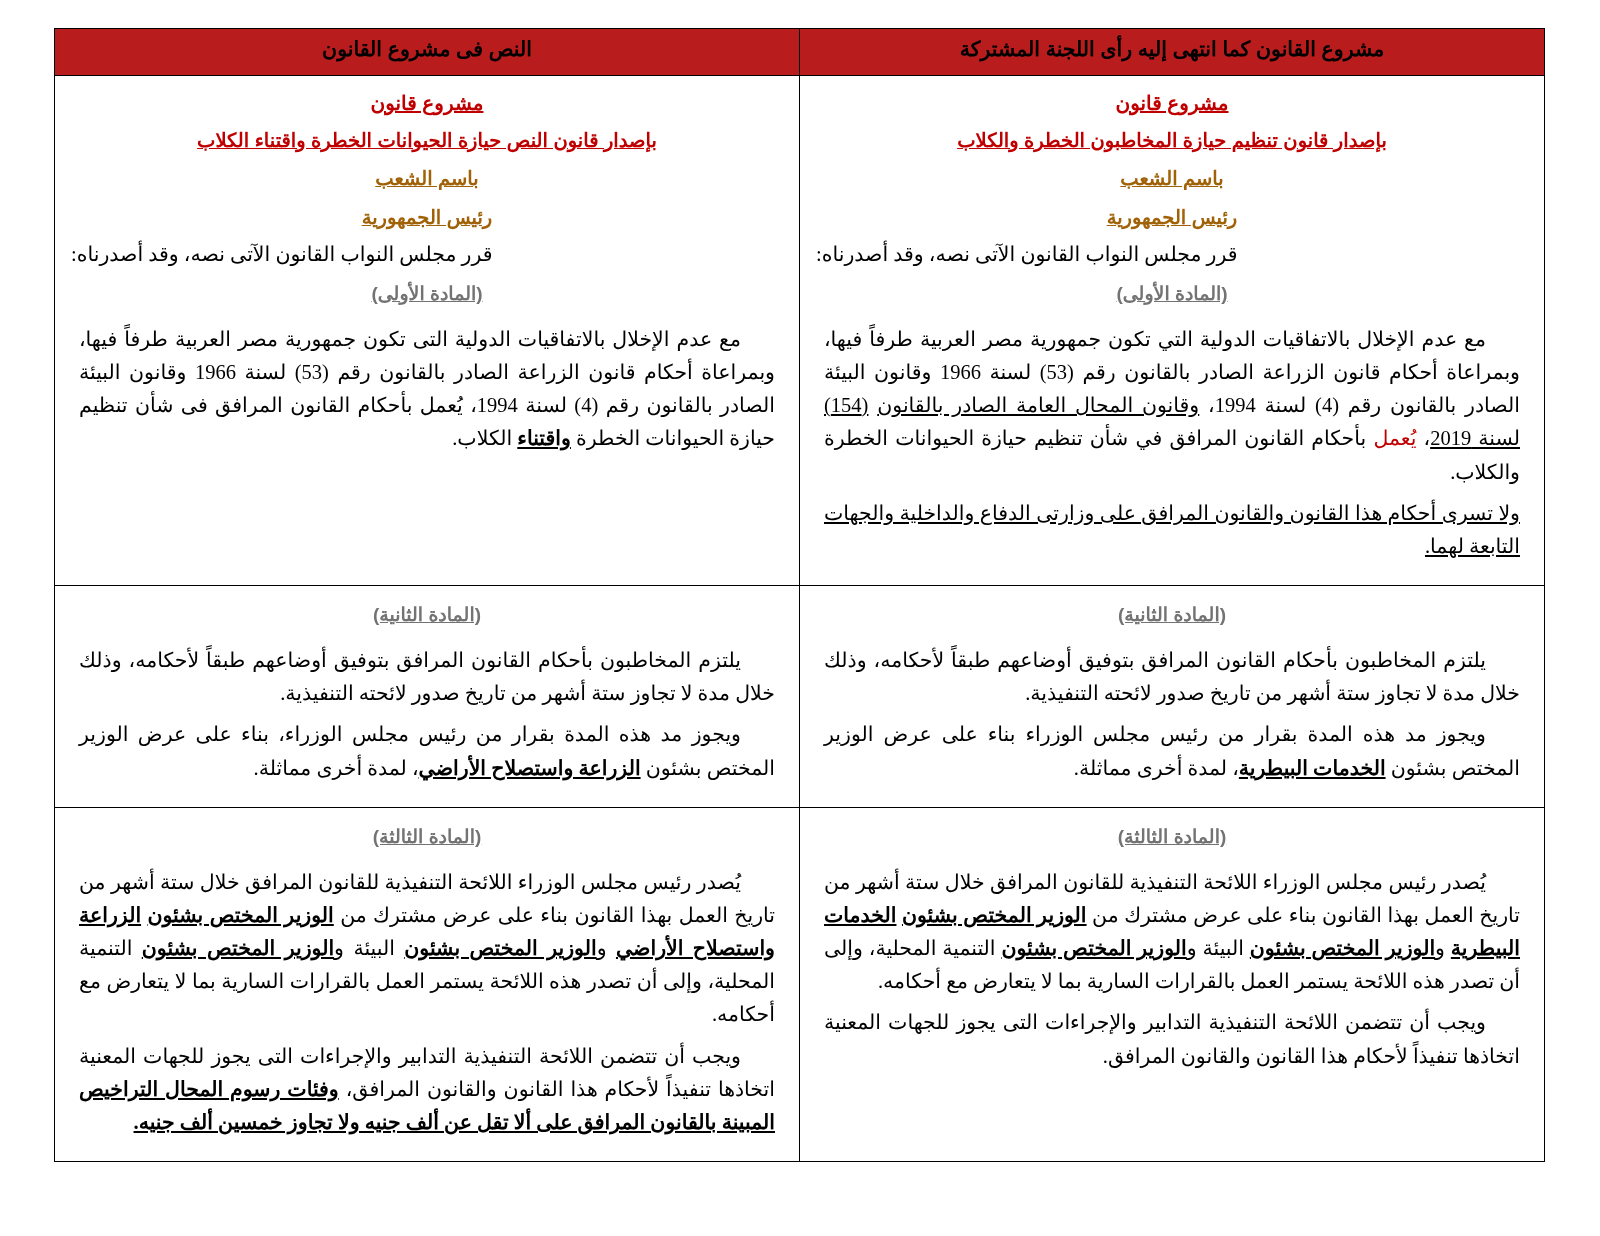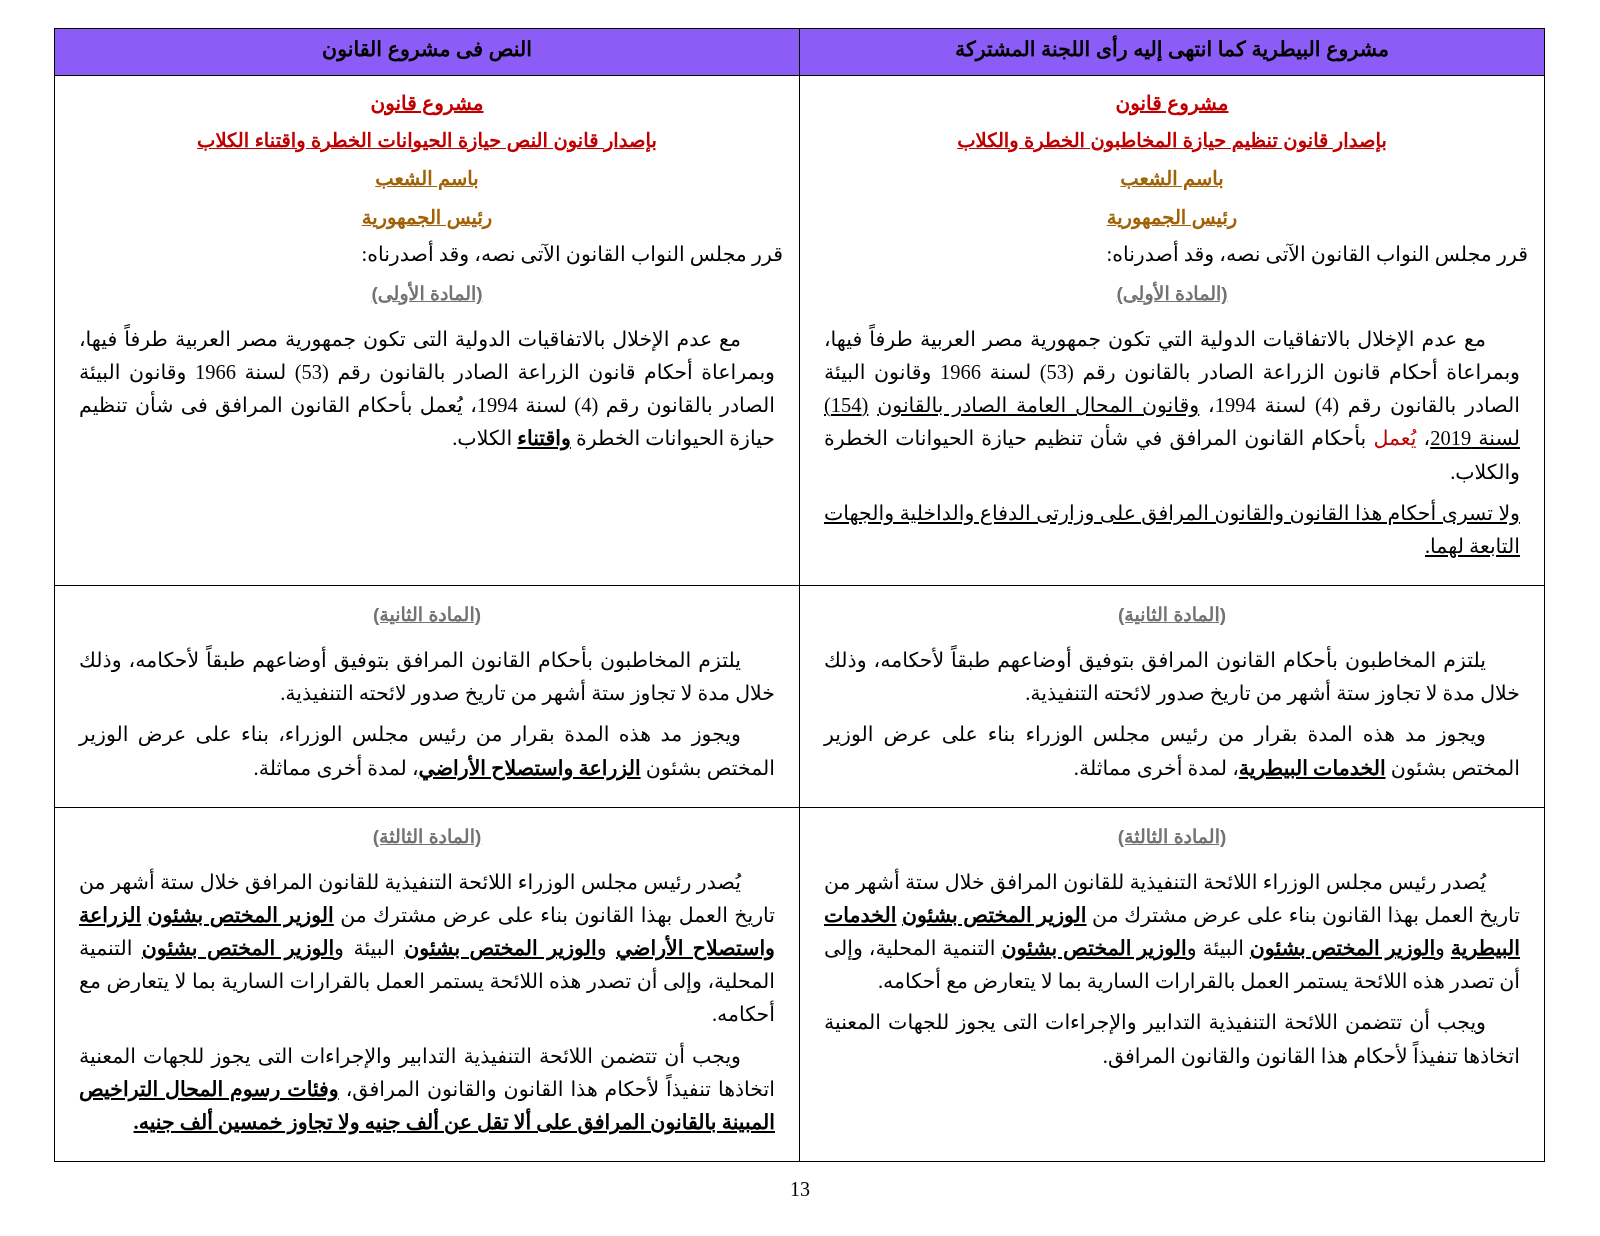--- a/index.html
+++ b/index.html
@@ -26,21 +26,21 @@
     table-layout: fixed;
     margin: 0 auto;
   }
   table.law-table th,
   table.law-table td {
     border: 1.5px solid #000000;
     vertical-align: top;
     padding: 8px 12px 14px 12px;
   }
   thead th {
-    background: #8b5cf6;
+    background: #b91c1c;
     text-align: center;
     font-family: "Liberation Sans", sans-serif;
     font-weight: bold;
     font-size: 20.5px;
     padding: 10px 8px 12px 8px;
     vertical-align: middle;
   }
   col.c-left  { width: 745px; }
   col.c-right { width: 745px; }
   .u { text-decoration: underline; }
@@ -62,21 +62,21 @@
     font-family: "Liberation Sans", sans-serif;
     font-weight: bold;
     font-size: 19.5px;
     color: #a16207;
     text-decoration: underline;
     line-height: 2.0;
   }
   .line-plain {
     font-size: 20.5px;
     line-height: 1.75;
-    text-align: right;
+    text-align: left;
   }
   .article-head {
     text-align: center;
     font-family: "Liberation Sans", sans-serif;
     font-weight: bold;
     font-size: 19px;
     text-decoration: underline;
     line-height: 2.2;
     color: #737373;
   }
@@ -102,21 +102,21 @@
 
 <div class="page">
 
   <table class="law-table">
     <colgroup>
       <col class="c-left">
       <col class="c-right">
     </colgroup>
     <thead>
       <tr>
-        <th>مشروع البيطرية كما انتهى إليه رأى اللجنة المشتركة</th>
+        <th>مشروع القانون كما انتهى إليه رأى اللجنة المشتركة</th>
         <th>النص فى مشروع القانون</th>
       </tr>
     </thead>
     <tbody>
 
       <tr>
         <td>
           <div class="cell-inner">
             <div class="title-line">مشروع قانون</div>
             <div class="title-line sub">بإصدار قانون تنظيم حيازة المخاطبون الخطرة والكلاب</div>
@@ -171,15 +171,14 @@
             <div class="article-head">(المادة الثالثة)</div>
             <p class="body-text">يُصدر رئيس مجلس الوزراء اللائحة التنفيذية للقانون المرافق خلال ستة أشهر من تاريخ العمل بهذا القانون بناء على عرض مشترك من <span class="b u">الوزير المختص بشئون</span> <span class="b u">الزراعة واستصلاح الأراضي</span> و<span class="b u">الوزير المختص بشئون</span> البيئة و<span class="b u">الوزير المختص بشئون</span> التنمية المحلية، وإلى أن تصدر هذه اللائحة يستمر العمل بالقرارات السارية بما لا يتعارض مع أحكامه.</p>
             <p class="body-text">ويجب أن تتضمن اللائحة التنفيذية التدابير والإجراءات التى يجوز للجهات المعنية اتخاذها تنفيذاً لأحكام هذا القانون والقانون المرافق، <span class="b u">وفئات رسوم المحال التراخيص المبينة بالقانون المرافق على ألا تقل عن ألف جنيه ولا تجاوز خمسين ألف جنيه.</span></p>
           </div>
         </td>
       </tr>
 
     </tbody>
   </table>
 
-  <div class="page-number">13</div>
 
 </div>
 
 </body></html>

